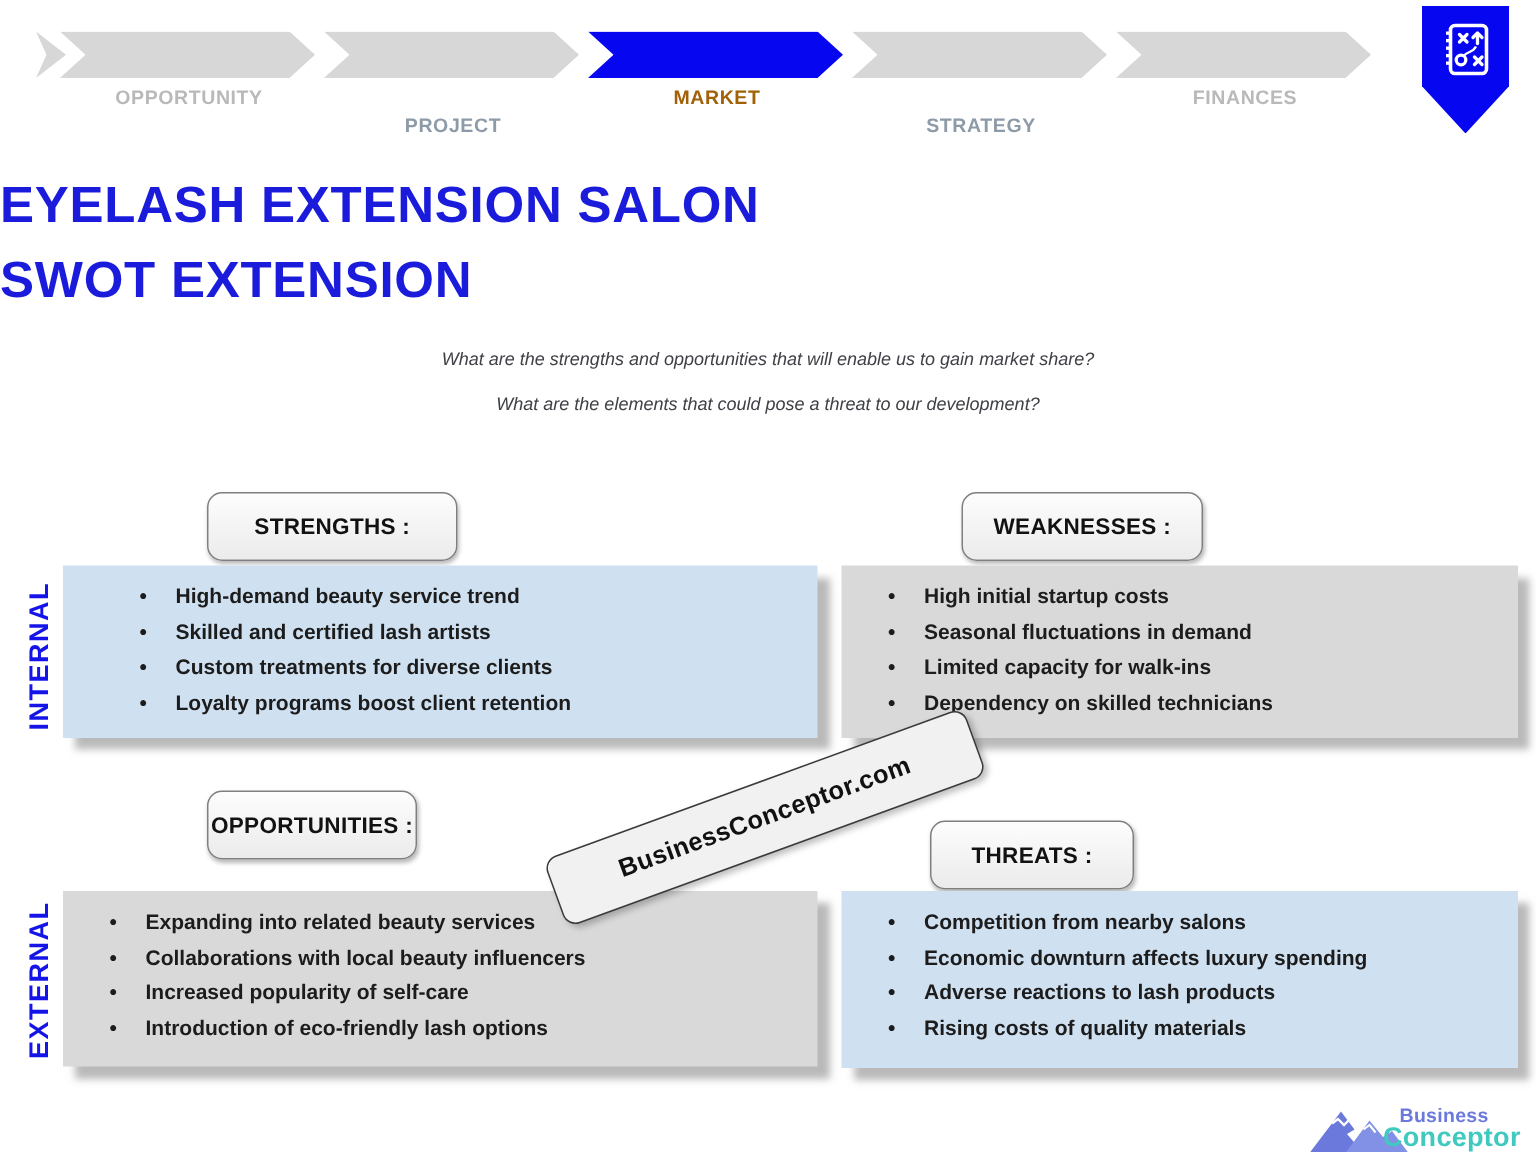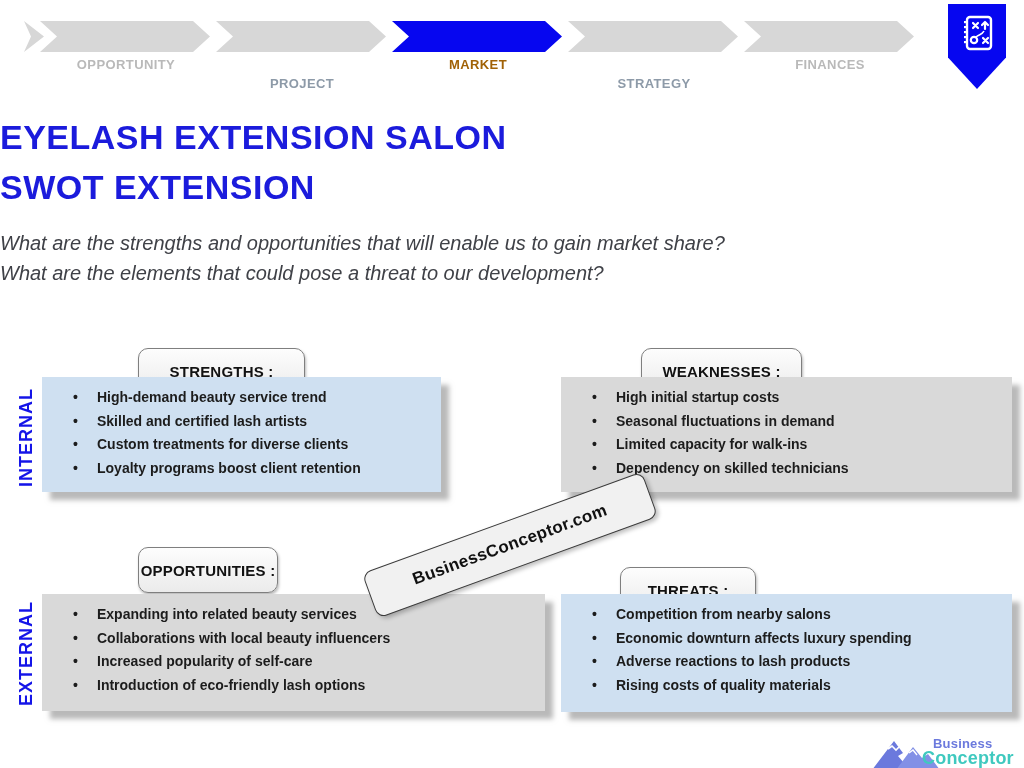--- a/index.html
+++ b/index.html
@@ -33,48 +33,47 @@
     clip-path:polygon(0 0, 100% 0, 100% 63%, 50% 100%, 0 63%);
   }
   .ribbon svg { position:absolute; left:11px; top:10px; }
 
   
   .title {
     position:absolute; left:0; top:112px; width:899px; text-align:left;
     color:#1b1bdc; font-size:34px; font-weight:bold; line-height:50px; letter-spacing:.5px;
   }
   .subtitle {
-    position:absolute; left:0; width:1024px; 
-    color:#3f4147; font-size:20px; font-style:italic;
+    position:absolute; left:0; width:1024px; text-align:center;
+    color:#3f4147; font-size:12px; font-style:italic;
   }
   .subtitle.s1 { top:232px; }
   .subtitle.s2 { top:262px; }
 
   
   .qheader {
     position:absolute; height:46px; display:flex; align-items:center; justify-content:center;
     background:linear-gradient(180deg,#fdfdfd,#ebebeb);
     border:1.4px solid #7f7f7f; border-radius:10px;
     font-size:15px; font-weight:bold; color:#121212; letter-spacing:.2px;
     box-shadow:1px 2px 3px rgba(0,0,0,.28);
-    margin-top:20px;
   }
   #h-strengths     { left:138px; top:328px; width:167px; }
   #h-weaknesses    { left:641px; top:328px; width:161px; }
   #h-opportunities { left:138px; top:527px; width:140px; }
   #h-threats       { left:620px; top:547px; width:136px; }
 
   
   .qbox {
     position:absolute;
     box-shadow:8px 8px 5px rgba(128,128,128,.55);
   }
   .qbox.blue { background:#cfe0f1; }
   .qbox.gray { background:#d9d9d9; }
-  #b-strengths     { left:42px;  top:377px; width:399px; height:115px; }
+  #b-strengths     { left:42px;  top:377px; width:503px; height:115px;padding-left:20px; }
   #b-weaknesses    { left:561px; top:377px; width:451px; height:115px; }
   #b-opportunities { left:42px;  top:594px; width:503px; height:117px; }
   #b-threats       { left:561px; top:594px; width:451px; height:118px; }
   .qbox ul { list-style:none; padding:9px 0 0 0; }
   .qbox li {
     position:relative; padding-left:55px; font-size:14px; font-weight:bold;
     color:#1c1c1c; line-height:23.5px; font-weight:600;
   }
   .qbox li::before { content:"\2022"; position:absolute; left:31px; top:0; }
 

